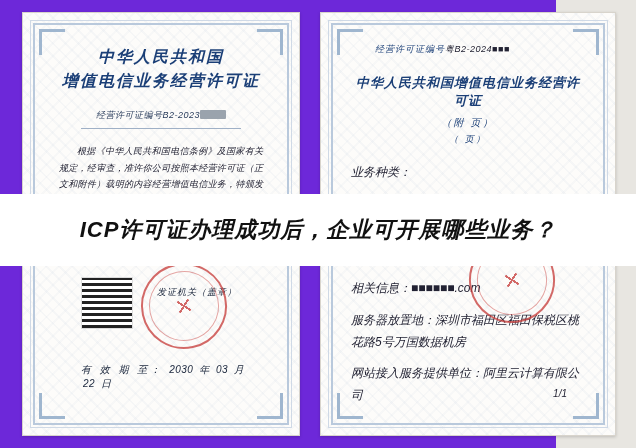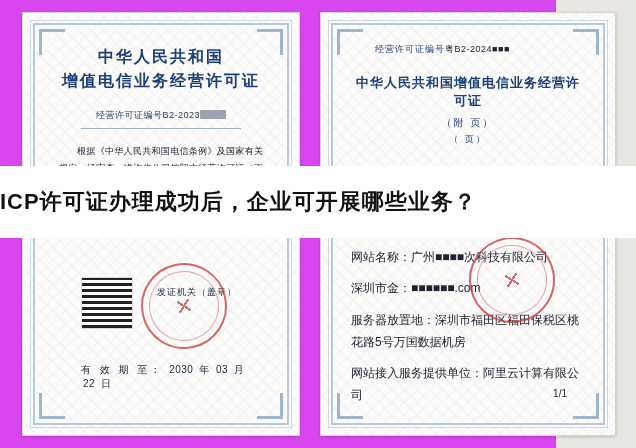--- a/index.html
+++ b/index.html
@@ -8,21 +8,22 @@
     width: 636px;
     height: 448px;
     overflow: hidden;
     background: #e8e6e1;
     font-family: "Liberation Sans", sans-serif;
   }
   .stage {
     position: relative;
     width: 556px;
     height: 448px;
-    background: #d946ef;
+    background: #6d28d9;
+    font-style: italic;
   }
 
   
   .cert {
     position: absolute;
     background: #fdfcfa;
     border: 1px solid #d8d4cc;
     box-shadow: 0 1px 3px rgba(0,0,0,0.18);
     overflow: hidden;
   }
@@ -220,27 +221,27 @@
     right: 18px;
     bottom: 10px;
     font-size: 10px;
     color: #223;
   }
 
   
   .banner {
     position: absolute;
     left: 0;
-    top: 166px;
+    top: 194px;
     width: 636px;
     height: 72px;
     background: #ffffff;
     display: flex;
     align-items: center;
-    justify-content: flex-start;
+    justify-content: center;
   }
   .banner-text {
     font-size: 22px;
     font-weight: bold;
     color: #111111;
     letter-spacing: 1px;
     white-space: nowrap;
   }
 </style>
 </head>
@@ -314,21 +315,21 @@
           <span class="r-no">粤B2-2024■■■</span>
         </div>
 
         <div class="r-title">中华人民共和国增值电信业务经营许可证</div>
         <div class="r-sub">（附   页）</div>
         <div class="r-page">（ 页）</div>
 
         <div class="r-line first">业务种类：</div>
         <div class="r-line">广■■■■■科技有限公司获准经营信息服务业务（仅限互联网信息服务）相关信息</div>
         <div class="r-line">网站名称：广州■■■■次科技有限公司</div>
-        <div class="r-line">深圳市金：■■■■■■.com</div>
+        <div class="r-line">相关信息：■■■■■■.com</div>
         <div class="r-line">服务器放置地：深圳市福田区福田保税区桃花路5号万国数据机房</div>
         <div class="r-line">网站接入服务提供单位：阿里云计算有限公司</div>
 
         <div class="seal" id="seal-right">
           <div class="ring"></div>
         </div>
 
         <div class="r-footer">1/1</div>
 
       </div>

